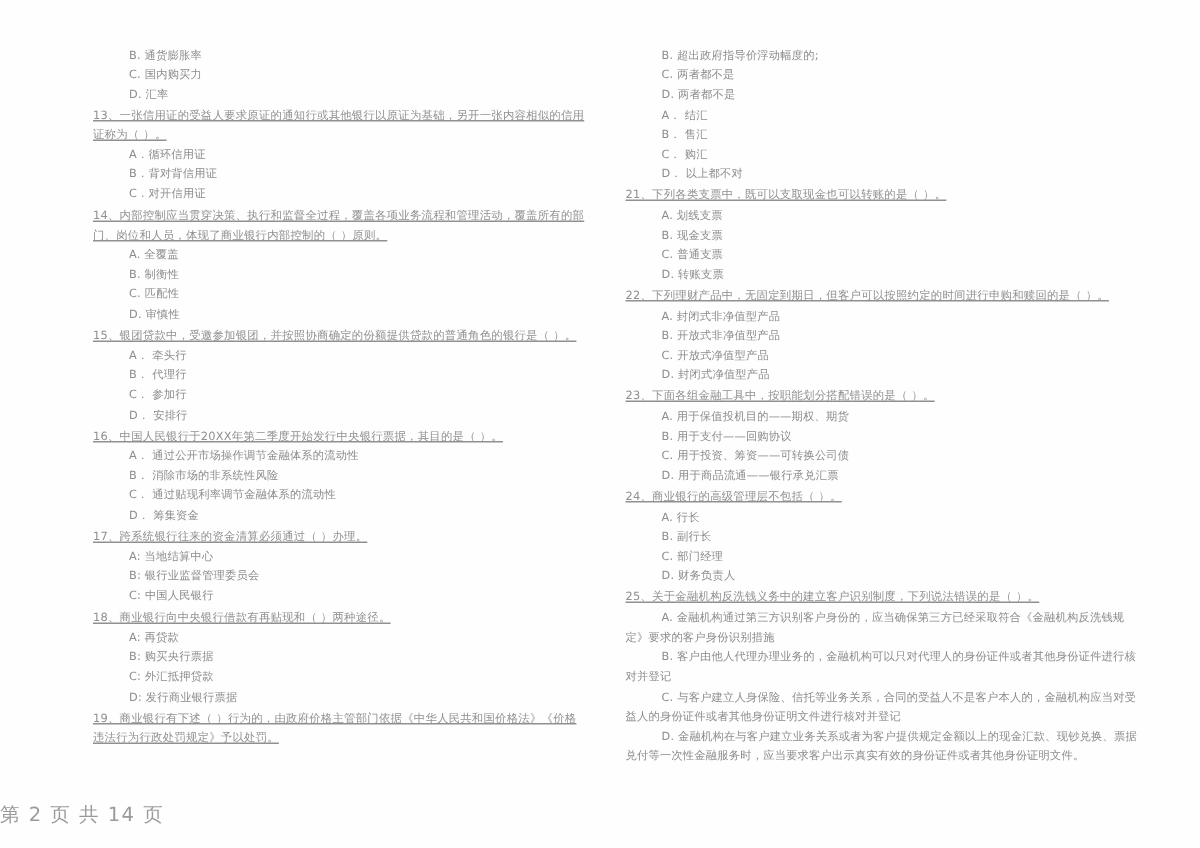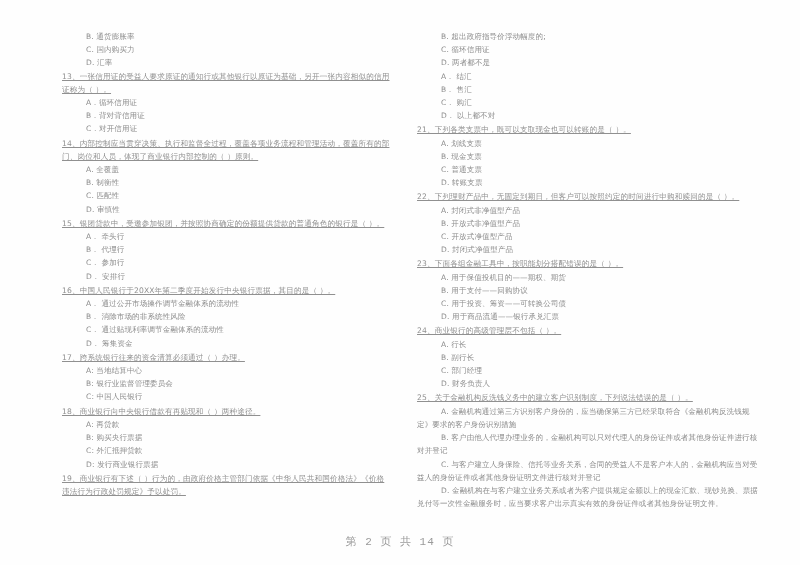--- a/index.html
+++ b/index.html
@@ -80,25 +80,24 @@
     color: #8c8c8c;
     padding-left: 0px;
     text-indent: 24px;
     width: 345px;
   }
   .footer {
     position: absolute;
     left: 0;
     top: 534px;
     width: 800px;
-    text-align: center;
-    font-size: 11px;
+    text-align: left;
+    font-size: 13px;
     letter-spacing: 1px;
     color: #9a9a9a;
-    font-family: Liberation Mono, monospace;
   }
 </style>
 </head>
 <body>
 
 <div class="page">
 
   <div class="columns">
 
     <div class="col col-left">
@@ -156,21 +155,21 @@
       <div class="qblock">
         <div class="qtext">19、商业银行有下述（     ）行为的，由政府价格主管部门依据《中华人民共和国价格法》《价格违法行为行政处罚规定》予以处罚。</div>
 
       </div>
 
     </div>
 
     <div class="col col-right">
 
       <div class="opt">B. 超出政府指导价浮动幅度的;</div>
-      <div class="opt">C. 循环信用证</div>
+      <div class="opt">C. 两者都不是</div>
       <div class="opt">D. 两者都不是</div>
 
       <div class="qblock">
         <div class="opt">A． 结汇</div>
         <div class="opt">B． 售汇</div>
         <div class="opt">C． 购汇</div>
         <div class="opt">D． 以上都不对</div>
       </div>
 
       <div class="qblock">

